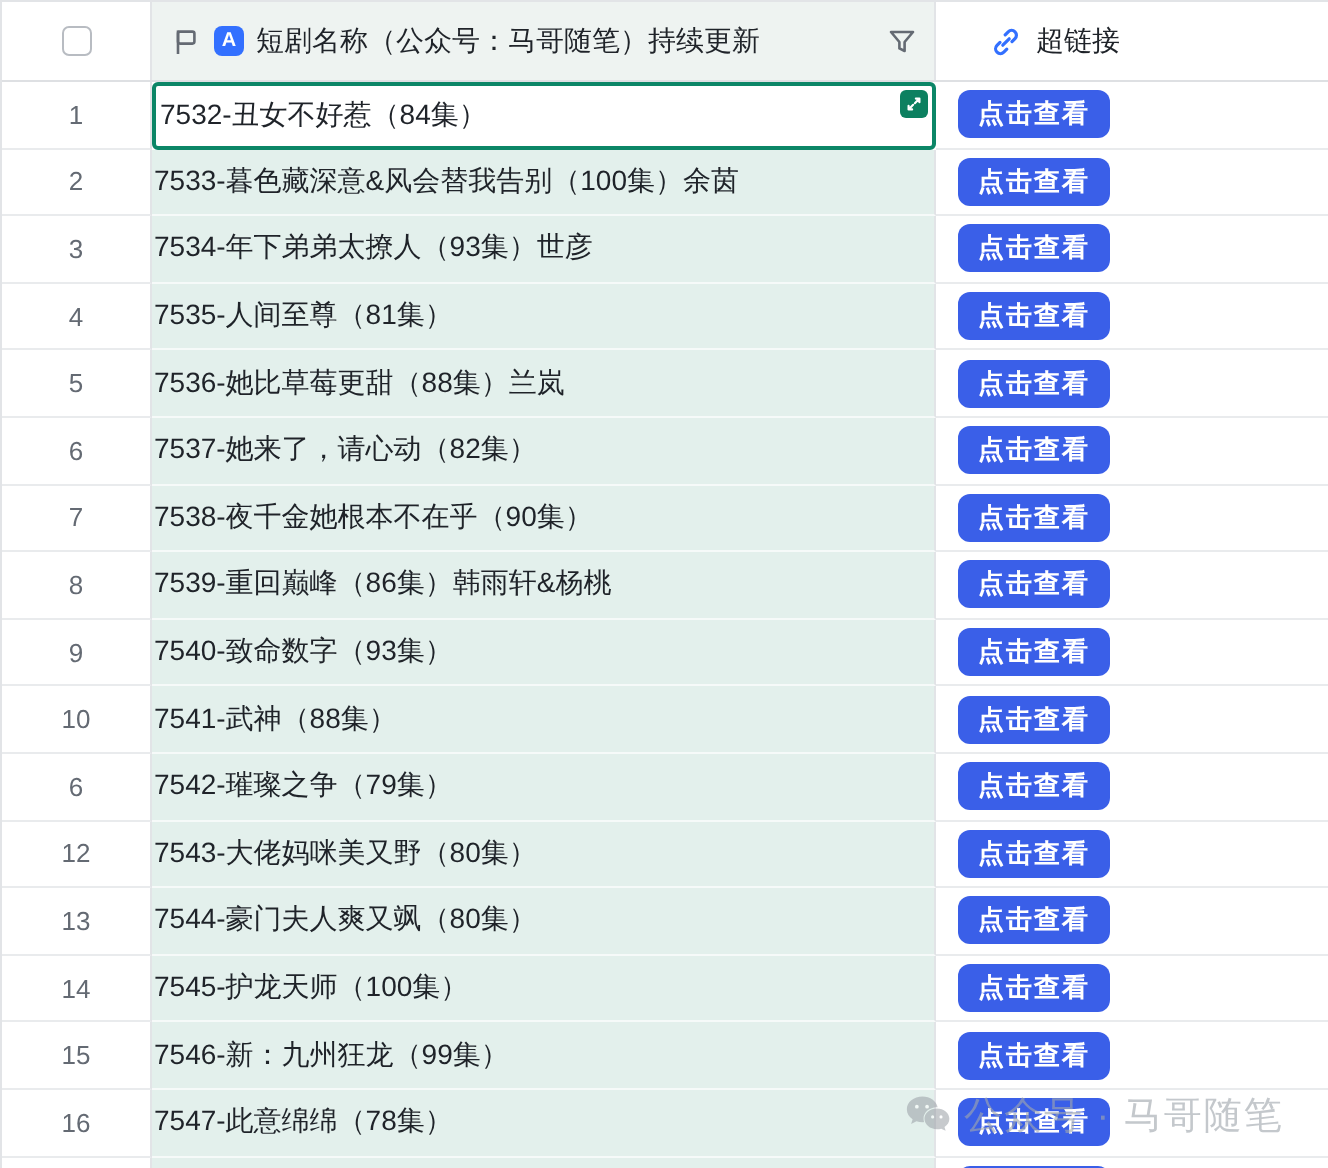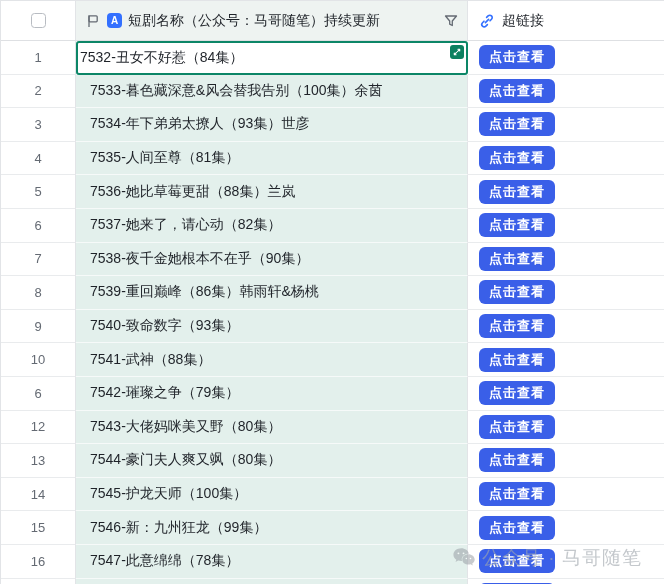--- a/index.html
+++ b/index.html
@@ -55,40 +55,41 @@
     display: flex; align-items: center; justify-content: center;
   }
   .h-link {
     flex: 1;
     display: flex; align-items: center;
     gap: 7px;
     padding-left: 11px;
     background: #fff;
     color: #1f2329;
     font-size: 14px;
+    margin-left: 16px;
   }
   .icon16 { width: 16px; height: 16px; flex: 0 0 16px; display: block; }
 
   
   .row { display: flex; height: 33.6px; }
   .cell-num {
     width: 75px; flex: 0 0 75px;
     display: flex; align-items: center; justify-content: center;
     font-size: 13px;
     color: #646a73;
     background: #fff;
     border-right: 1px solid #e2e4e7;
     border-bottom: 1px solid #e9ebed;
     cursor: pointer;
   }
   .cell-name {
     position: relative;
     width: 392px; flex: 0 0 392px;
     display: flex; align-items: center;
-    padding-left: 14px;
+    padding-left: 1px;
     background: #e3f0ec;
     border-right: 1px solid #e2e4e7;
     border-bottom: 1px solid #f6faf9;
     font-size: 14px;
     color: #1f2329;
     white-space: nowrap;
     overflow: hidden;
     cursor: cell;
   }
   .cell-name.selected {

